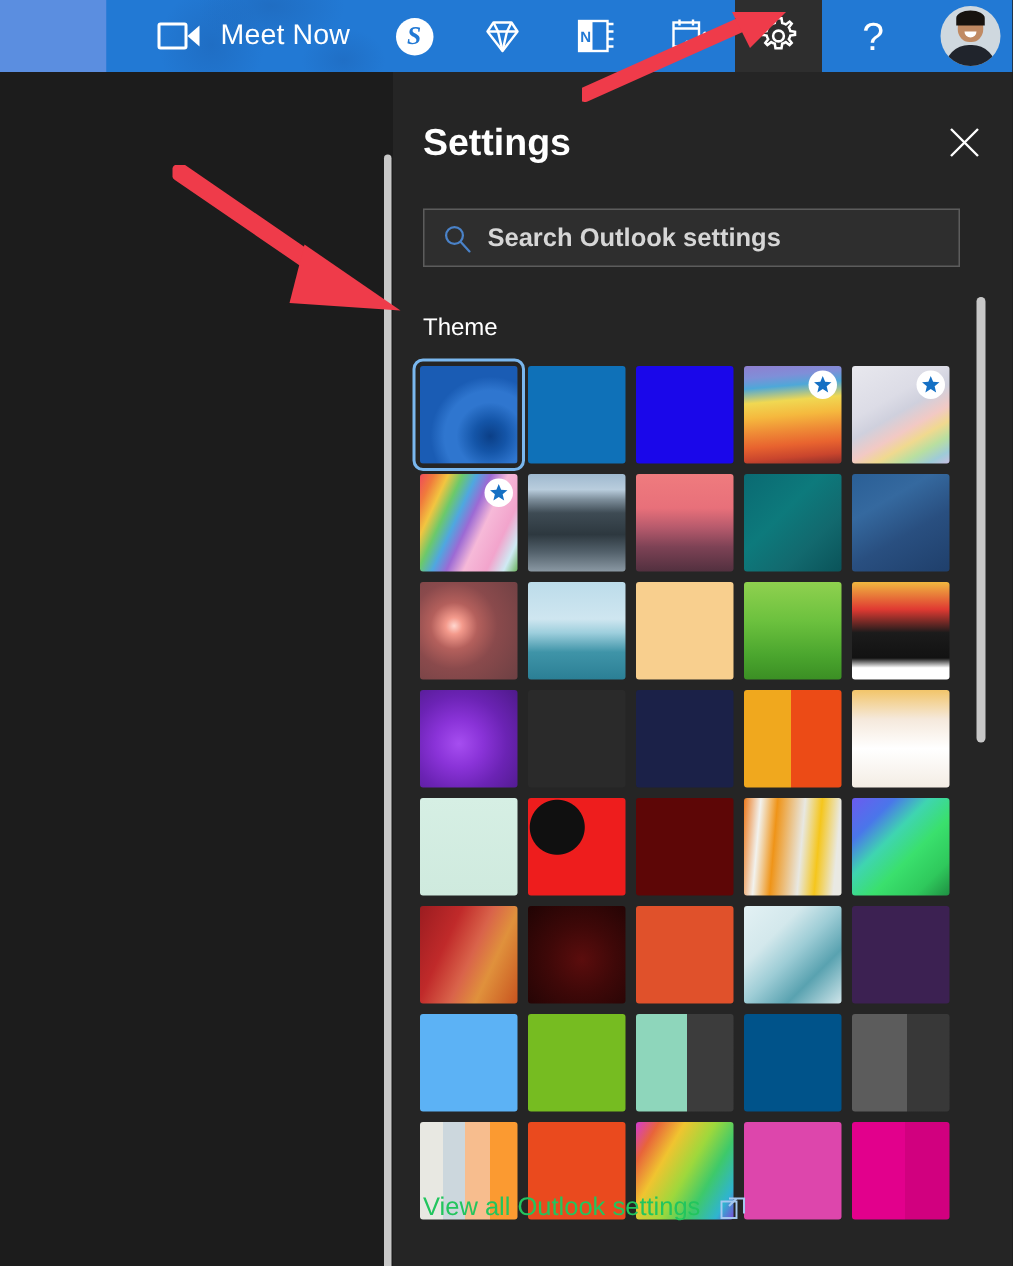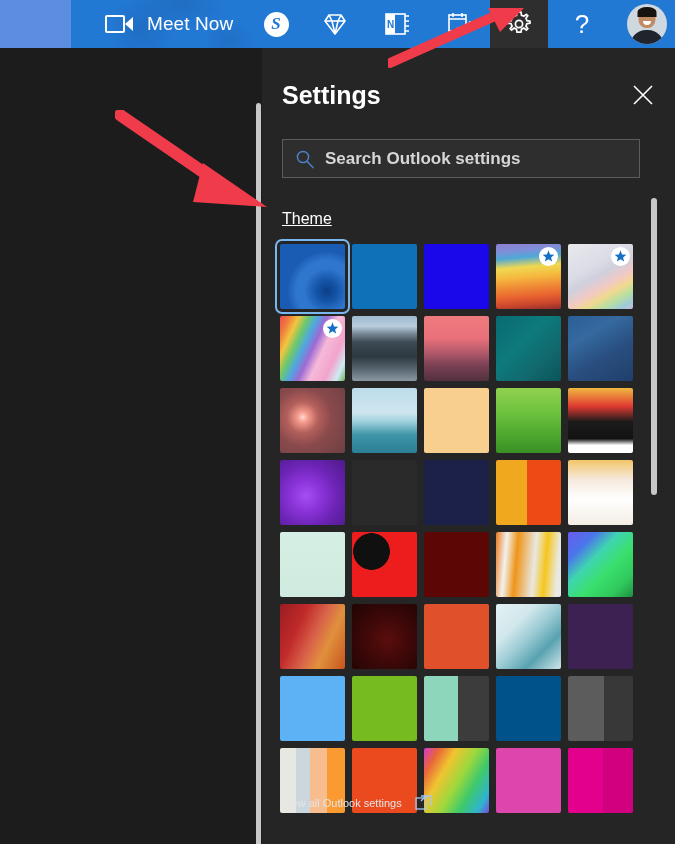--- a/index.html
+++ b/index.html
@@ -128,21 +128,21 @@
     background: #2e2e2e; border: 1px solid #5c5c5c;
     display: flex; align-items: center;
   }
   .search-icon { margin-left: 12px; width: 20px; height: 20px; }
   .search-text {
     margin-left: 10px; font-size: 17px; color: #d6d6d6; font-weight: bold;
   }
 
   .section-label {
     position: absolute; left: 20px; top: 162px;
-    font-size: 16px; color: #ffffff; text-decoration: underline;
+    font-size: 16px; color: #ffffff;
   }
 
   
   .grid {
     position: absolute; left: 18px; top: 196px;
     width: 360px;
     display: flex; flex-wrap: wrap;
     gap: 7px 7px;
   }
   .thumb {
@@ -167,21 +167,21 @@
     position: absolute; right: 18px; top: 150px;
     width: 6px; height: 297px; border-radius: 3px;
     background: #c8c8c8; cursor: pointer;
   }
 
   .footer-link {
     position: absolute; left: 20px; top: 747px;
     display: flex; align-items: center; gap: 13px;
     cursor: pointer;
   }
-  .footer-link .txt { font-size: 11px; color: #e5e5e5; }
+  .footer-link .txt { font-size: 17px; color: #22c55e; }
   .footer-link .ext { width: 17px; height: 15px; }
 
   
   .arrow { position: absolute; pointer-events: none; }
   .arrow-top { left: 388px; top: 8px; width: 150px; height: 60px; }
   .arrow-left { left: 115px; top: 110px; width: 165px; height: 105px; }
 </style>
 </head>
 <body>
 

